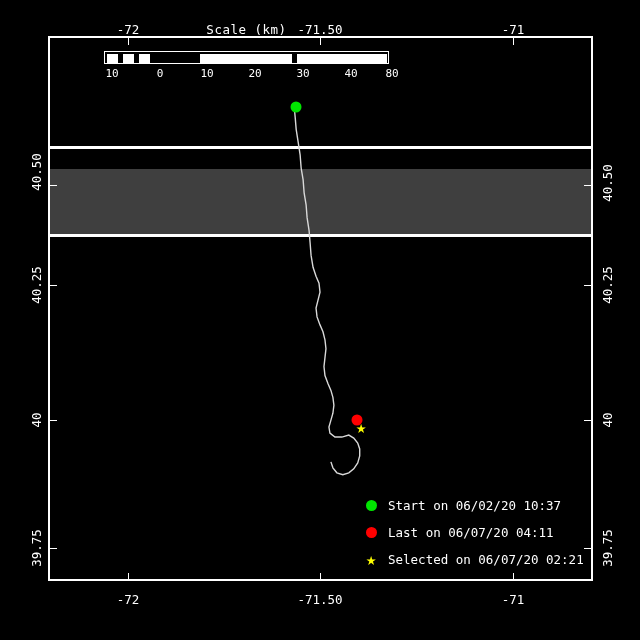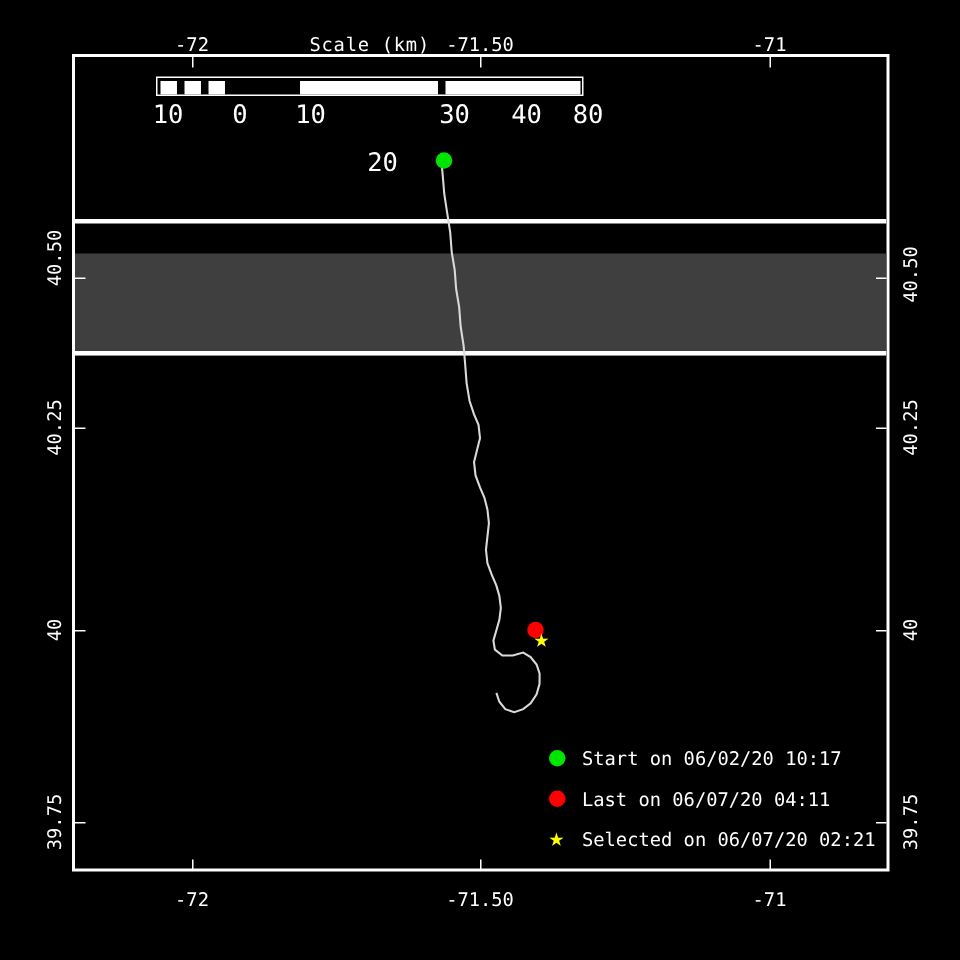--- a/index.html
+++ b/index.html
@@ -103,21 +103,21 @@
   }
   .scale-ticklabels {
     position: relative;
     height: 18px;
     margin-top: 3px;
   }
   .scale-ticklabels span {
     position: absolute;
     top: 0;
     transform: translateX(-50%);
-    font-size: 17px;
+    font-size: 11px;
   }
 
   
   .ax-label {
     position: absolute;
     font-size: 12.5px;
     white-space: nowrap;
   }
   .ax-top, .ax-bottom {
     transform: translateX(-50%);
@@ -229,33 +229,33 @@
       <div class="seg" style="left:2px;   width:11px;"></div>
       <div class="seg" style="left:18px;  width:11px;"></div>
       <div class="seg" style="left:34px;  width:11px;"></div>
       <div class="seg" style="left:95px;  width:92px;"></div>
       <div class="seg" style="left:192px; width:90px;"></div>
     </div>
     <div class="scale-ticklabels">
       <span style="left:8px;">10</span>
       <span style="left:56px;">0</span>
       <span style="left:103px;">10</span>
-      <span style="left:151px;margin-top:32px;">20</span>
+      <span style="left:151px;">20</span>
       <span style="left:199px;">30</span>
       <span style="left:247px;">40</span>
       <span style="left:288px;">80</span>
     </div>
   </div>
 
   <div class="legend">
     <div class="legend-row">
       <span class="legend-sym">
         <span class="dot dot-green"></span>
       </span>
-      <span class="legend-text">Start on 06/02/20 10:17</span>
+      <span class="legend-text">Start on 06/02/20 10:37</span>
     </div>
     <div class="legend-row">
       <span class="legend-sym">
         <span class="dot dot-red"></span>
       </span>
       <span class="legend-text">Last on 06/07/20 04:11</span>
     </div>
     <div class="legend-row">
       <span class="legend-sym">
         <span class="star">★</span>

